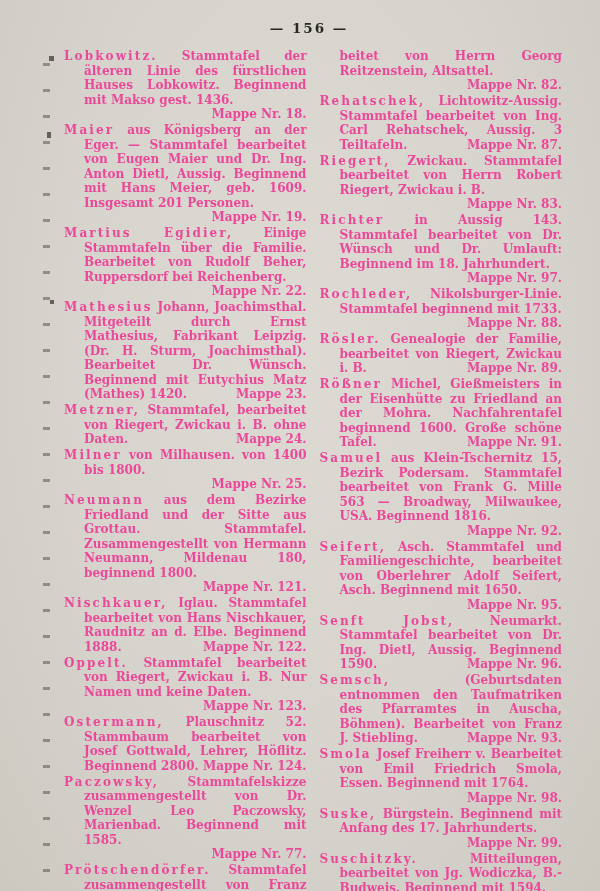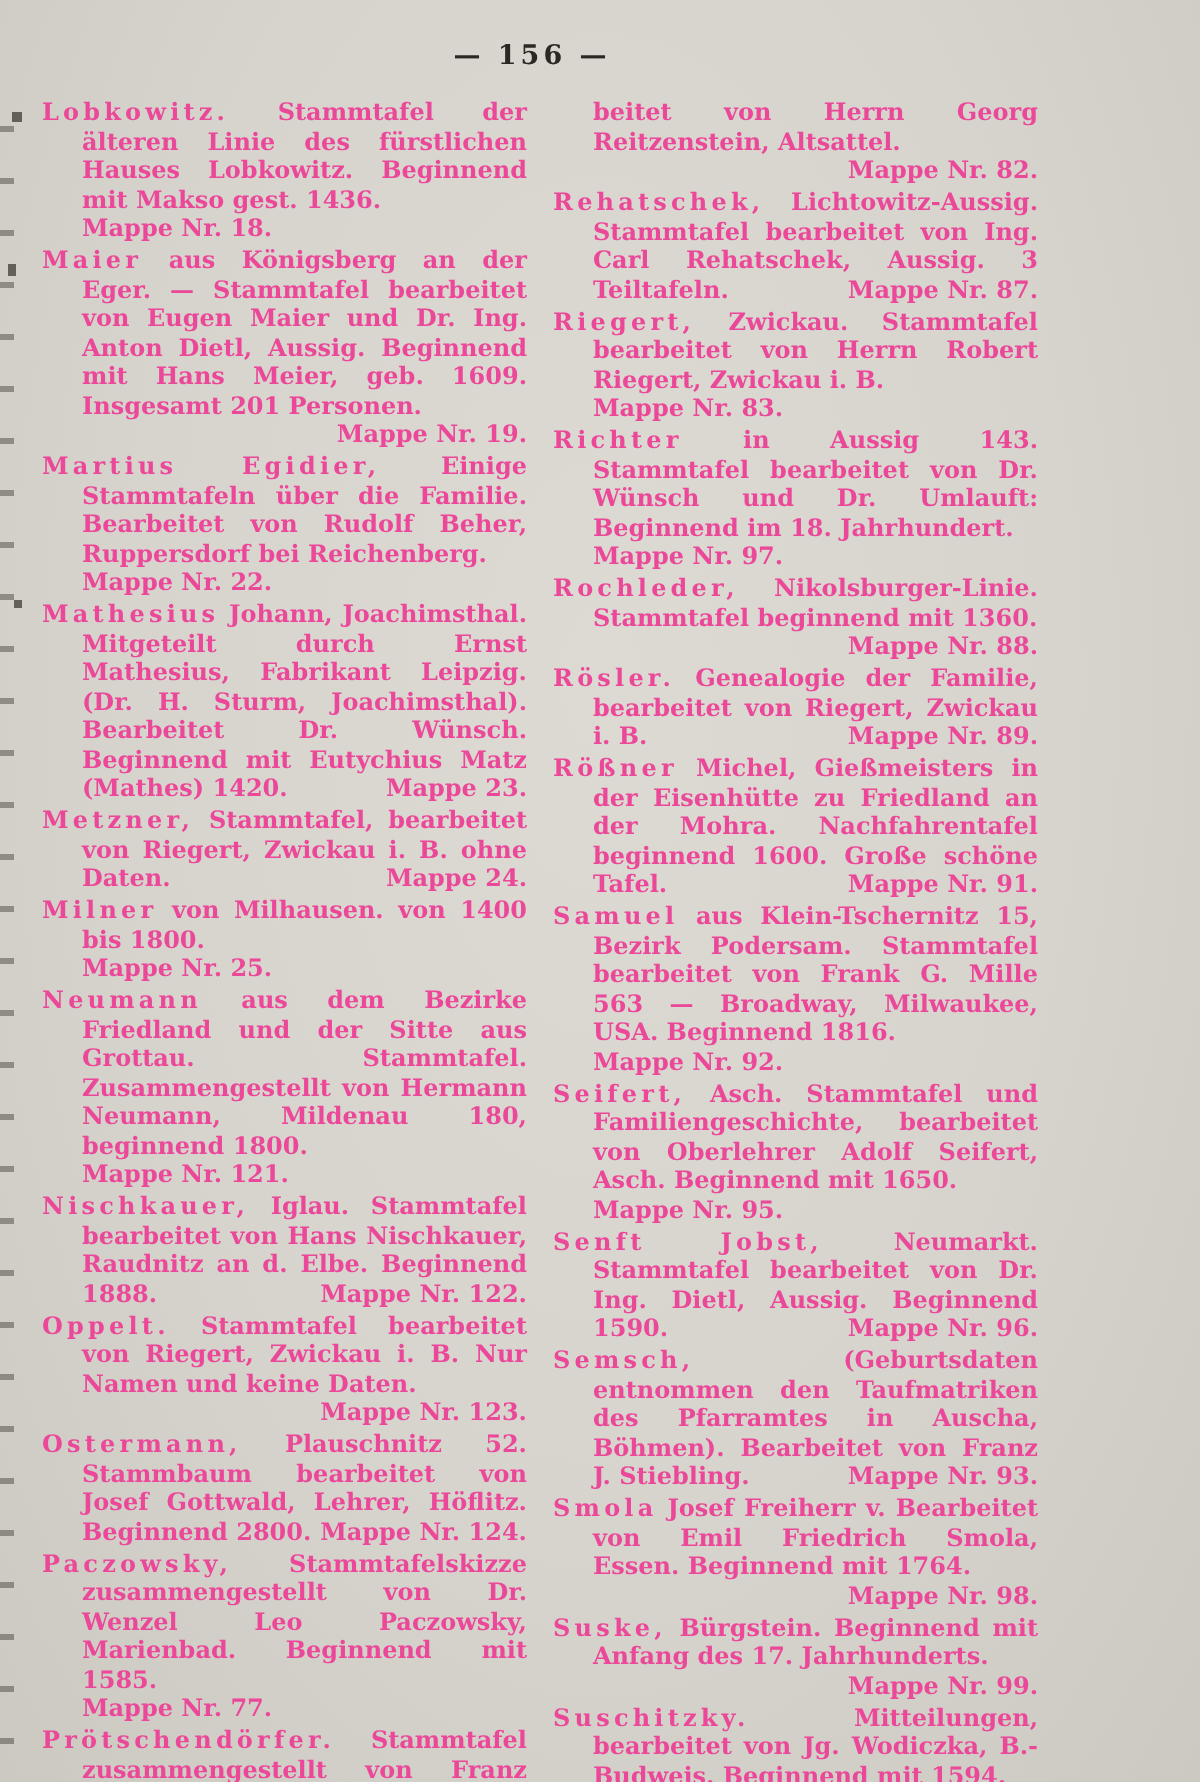--- a/index.html
+++ b/index.html
@@ -4,20 +4,21 @@
 <style>
   html, body { margin: 0; padding: 0; }
   body {
     width: 600px; height: 891px; overflow: hidden;
     background: radial-gradient(ellipse at 50% 38%, #dcdad3 0%, #d6d4cd 55%, #ccc9c1 100%);
     font-family: "DejaVu Serif", serif;
   }
   .page {
     position: relative; width: 532px; height: 891px; overflow: hidden;
     color: #282520;
+    margin-left: 43px;
   }
   
   .edge-marks {
     position: absolute; left: 0; top: 48px; bottom: 0; width: 7px;
     background: repeating-linear-gradient(to bottom,
       rgba(42,39,33,0) 0 15px,
       rgba(42,39,33,0.50) 15px 18px,
       rgba(42,39,33,0) 18px 26px);
     opacity: .8;
   }
@@ -35,21 +36,21 @@
     text-align: justify;
     font-size: 12px; line-height: 14.5px;
     padding-left: 20px; text-indent: -20px;
     margin-bottom: 1.5px;
     color: #ec4899;
   }
   .entry::after { content: ""; display: block; clear: both; }
   .entry.cont { text-indent: 0; }
   .head { letter-spacing: 2.1px; }
   .mappe { float: right; white-space: nowrap; }
-  .mappe-line { text-align: left; text-indent: 0; }
+  .mappe-line { text-align: right; text-indent: 0; }
 </style>
 </head>
 <body>
 
 <div class="page">
   <div class="edge-marks"></div>
   <div class="edge-blot" style="left:6px;top:56px;width:5px;height:5px"></div>
   <div class="edge-blot" style="left:4px;top:132px;width:4px;height:6px"></div>
   <div class="edge-blot" style="left:7px;top:300px;width:4px;height:4px"></div>
 
@@ -69,21 +70,21 @@
         <div class="entry"><span class="head">Ostermann,</span> <span>Plauschnitz 52. Stammbaum bearbeitet von Josef Gottwald, Lehrer, Höflitz. Beginnend 2800.</span> <span class="mappe">Mappe Nr. 124.</span></div>
         <div class="entry"><span class="head">Paczowsky,</span> <span>Stammtafelskizze zusammengestellt von Dr. Wenzel Leo Paczowsky, Marienbad. Beginnend mit 1585.</span><div class="mappe-line">Mappe Nr. 77.</div></div>
         <div class="entry"><span class="head">Prötschendörfer.</span> <span>Stammtafel zusammengestellt von Franz Prötschendörfer aus Bilin.</span> <span class="mappe">Mappe Nr. 75.</span></div>
         <div class="entry"><span class="head">Riegert</span> <span>aus Bärenstein in Sachsen. Geschichte. Ein ganzes Buch.</span> <span class="mappe">Mappe Nr. 79.</span></div>
       </div>
     <div class="col" id="col-right">
         <div class="entry cont"><span>beitet von Herrn Georg Reitzenstein, Altsattel.</span> <span class="mappe">Mappe Nr. 82.</span></div>
         <div class="entry"><span class="head">Rehatschek,</span> <span>Lichtowitz-Aussig. Stammtafel bearbeitet von Ing. Carl Rehatschek, Aussig. 3 Teiltafeln.</span> <span class="mappe">Mappe Nr. 87.</span></div>
         <div class="entry"><span class="head">Riegert,</span> <span>Zwickau. Stammtafel bearbeitet von Herrn Robert Riegert, Zwickau i. B.</span><div class="mappe-line">Mappe Nr. 83.</div></div>
         <div class="entry"><span class="head">Richter</span> <span>in Aussig 143. Stammtafel bearbeitet von Dr. Wünsch und Dr. Umlauft: Beginnend im 18. Jahrhundert.</span><div class="mappe-line">Mappe Nr. 97.</div></div>
-        <div class="entry"><span class="head">Rochleder,</span> <span>Nikolsburger-Linie. Stammtafel beginnend mit 1360.</span> <span class="mappe">Mappe Nr. 88.</span></div>
+        <div class="entry"><span class="head">Rochleder,</span> <span>Nikolsburger-Linie. Stammtafel beginnend mit 1733.</span> <span class="mappe">Mappe Nr. 88.</span></div>
         <div class="entry"><span class="head">Rösler.</span> <span>Genealogie der Familie, bearbeitet von Riegert, Zwickau i. B.</span> <span class="mappe">Mappe Nr. 89.</span></div>
         <div class="entry"><span class="head">Rößner</span> <span>Michel, Gießmeisters in der Eisenhütte zu Friedland an der Mohra. Nachfahrentafel beginnend 1600. Große schöne Tafel.</span> <span class="mappe">Mappe Nr. 91.</span></div>
         <div class="entry"><span class="head">Samuel</span> <span>aus Klein-Tschernitz 15, Bezirk Podersam. Stammtafel bearbeitet von Frank G. Mille 563 — Broadway, Milwaukee, USA. Beginnend 1816.</span><div class="mappe-line">Mappe Nr. 92.</div></div>
         <div class="entry"><span class="head">Seifert,</span> <span>Asch. Stammtafel und Familiengeschichte, bearbeitet von Oberlehrer Adolf Seifert, Asch. Beginnend mit 1650.</span><div class="mappe-line">Mappe Nr. 95.</div></div>
         <div class="entry"><span class="head">Senft Jobst,</span> <span>Neumarkt. Stammtafel bearbeitet von Dr. Ing. Dietl, Aussig. Beginnend 1590.</span> <span class="mappe">Mappe Nr. 96.</span></div>
         <div class="entry"><span class="head">Semsch,</span> <span>(Geburtsdaten entnommen den Taufmatriken des Pfarramtes in Auscha, Böhmen). Bearbeitet von Franz J. Stiebling.</span> <span class="mappe">Mappe Nr. 93.</span></div>
         <div class="entry"><span class="head">Smola</span> <span>Josef Freiherr v. Bearbeitet von Emil Friedrich Smola, Essen. Beginnend mit 1764.</span> <span class="mappe">Mappe Nr. 98.</span></div>
         <div class="entry"><span class="head">Suske,</span> <span>Bürgstein. Beginnend mit Anfang des 17. Jahrhunderts.</span> <span class="mappe">Mappe Nr. 99.</span></div>
         <div class="entry"><span class="head">Suschitzky.</span> <span>Mitteilungen, bearbeitet von Jg. Wodiczka, B.-Budweis. Beginnend mit 1594.</span> <span class="mappe">Mappe Nr. 100.</span></div>
         <div class="entry"><span class="head">Schaffelitzky.</span> <span>Stamtavle over Slaegten de Mukadell alias Psovlesky von Mukadel. Beginnend 1120. Bearbeitet von Ing. Schaffelitzky 1932.</span> </div>

